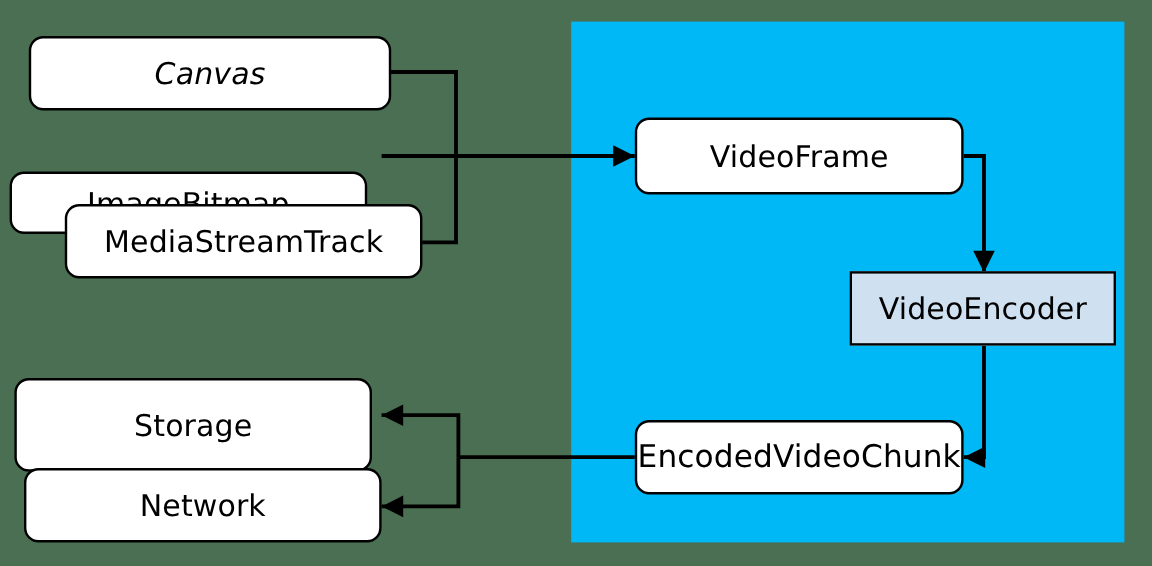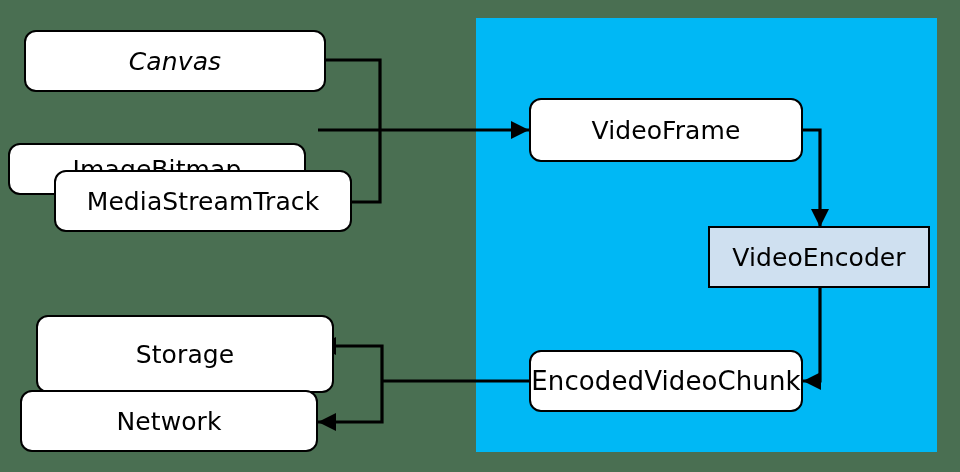--- a/index.html
+++ b/index.html
@@ -104,21 +104,21 @@
   </div>
 
   <div class="node node-rounded" style="left:8px; top:99px; width:298px; height:52px;margin-top:44px;">
     <span class="node-label">ImageBitmap</span>
   </div>
 
   <div class="node node-rounded" style="left:20px; top:170px; width:298px; height:62px;margin-left:34px;">
     <span class="node-label">MediaStreamTrack</span>
   </div>
 
-  <div class="node node-rounded" style="left:36px; top:315px; width:298px; height:78px;">
+  <div class="node node-rounded" style="left:12px; top:315px; width:298px; height:78px;">
     <span class="node-label">Storage</span>
   </div>
 
   <div class="node node-rounded" style="left:20px; top:390px; width:298px; height:62px;">
     <span class="node-label">Network</span>
   </div>
 
   <div class="node node-rounded" style="left:529px; top:98px; width:274px; height:64px;">
     <span class="node-label">VideoFrame</span>
   </div>

